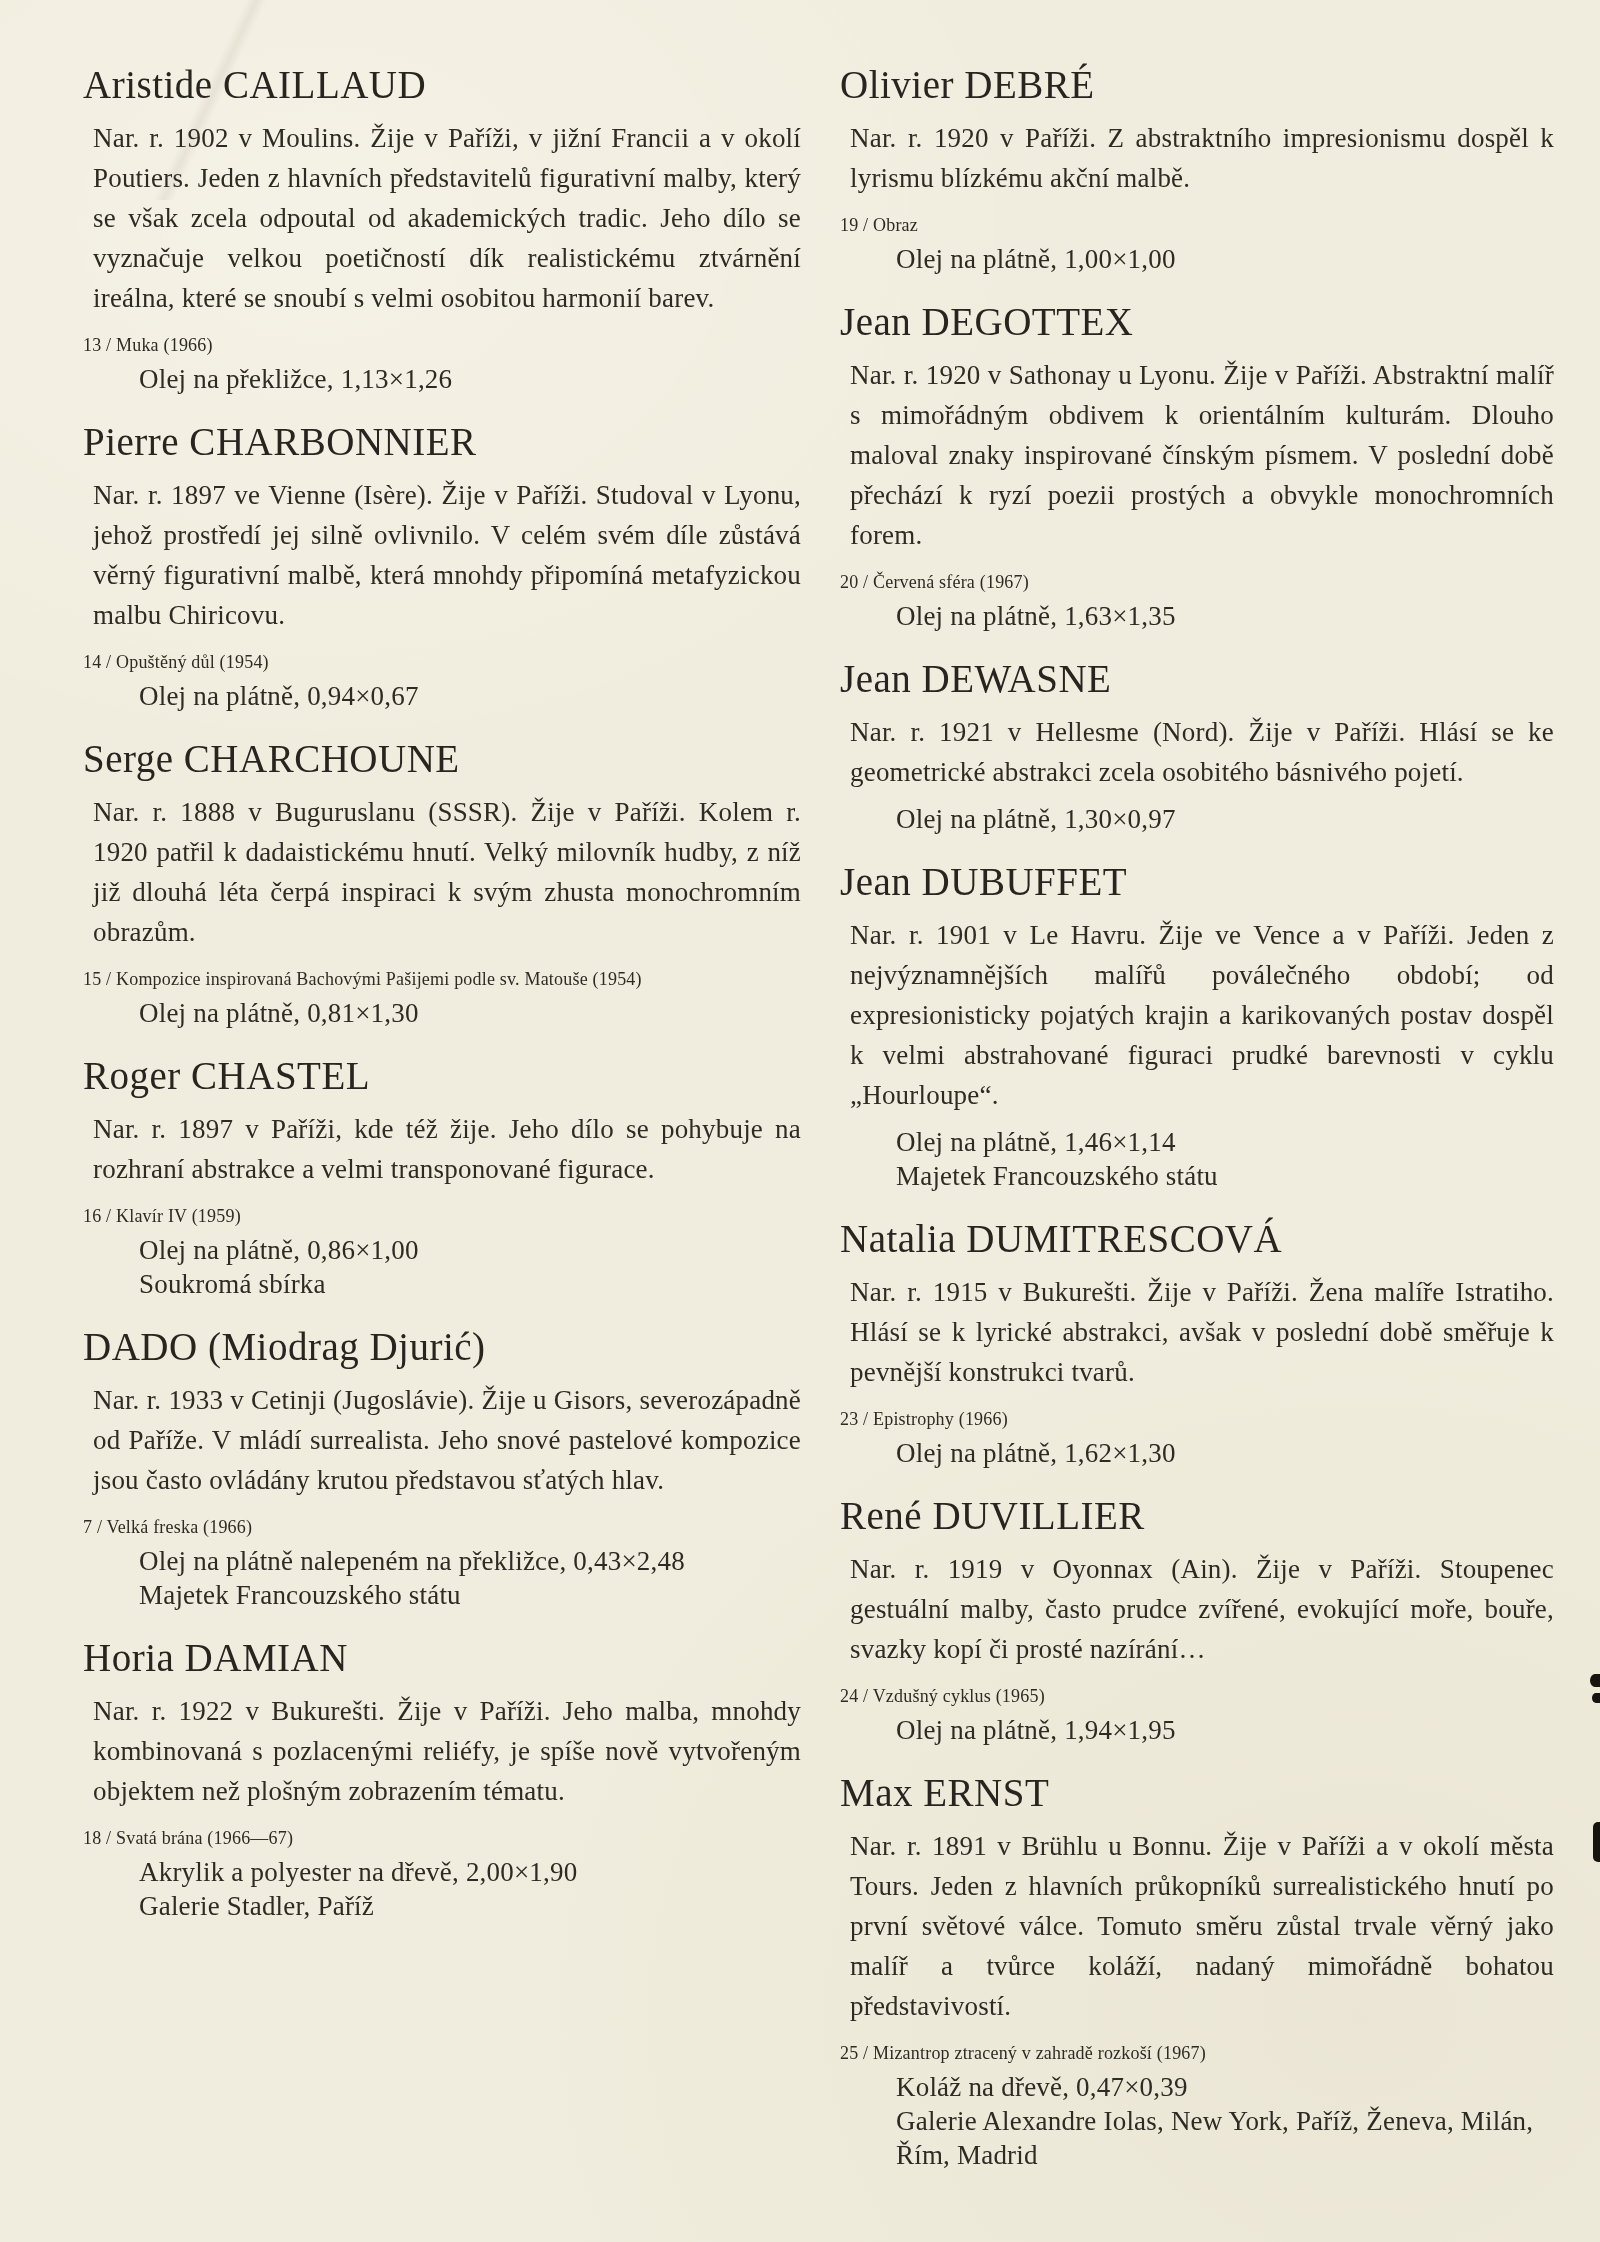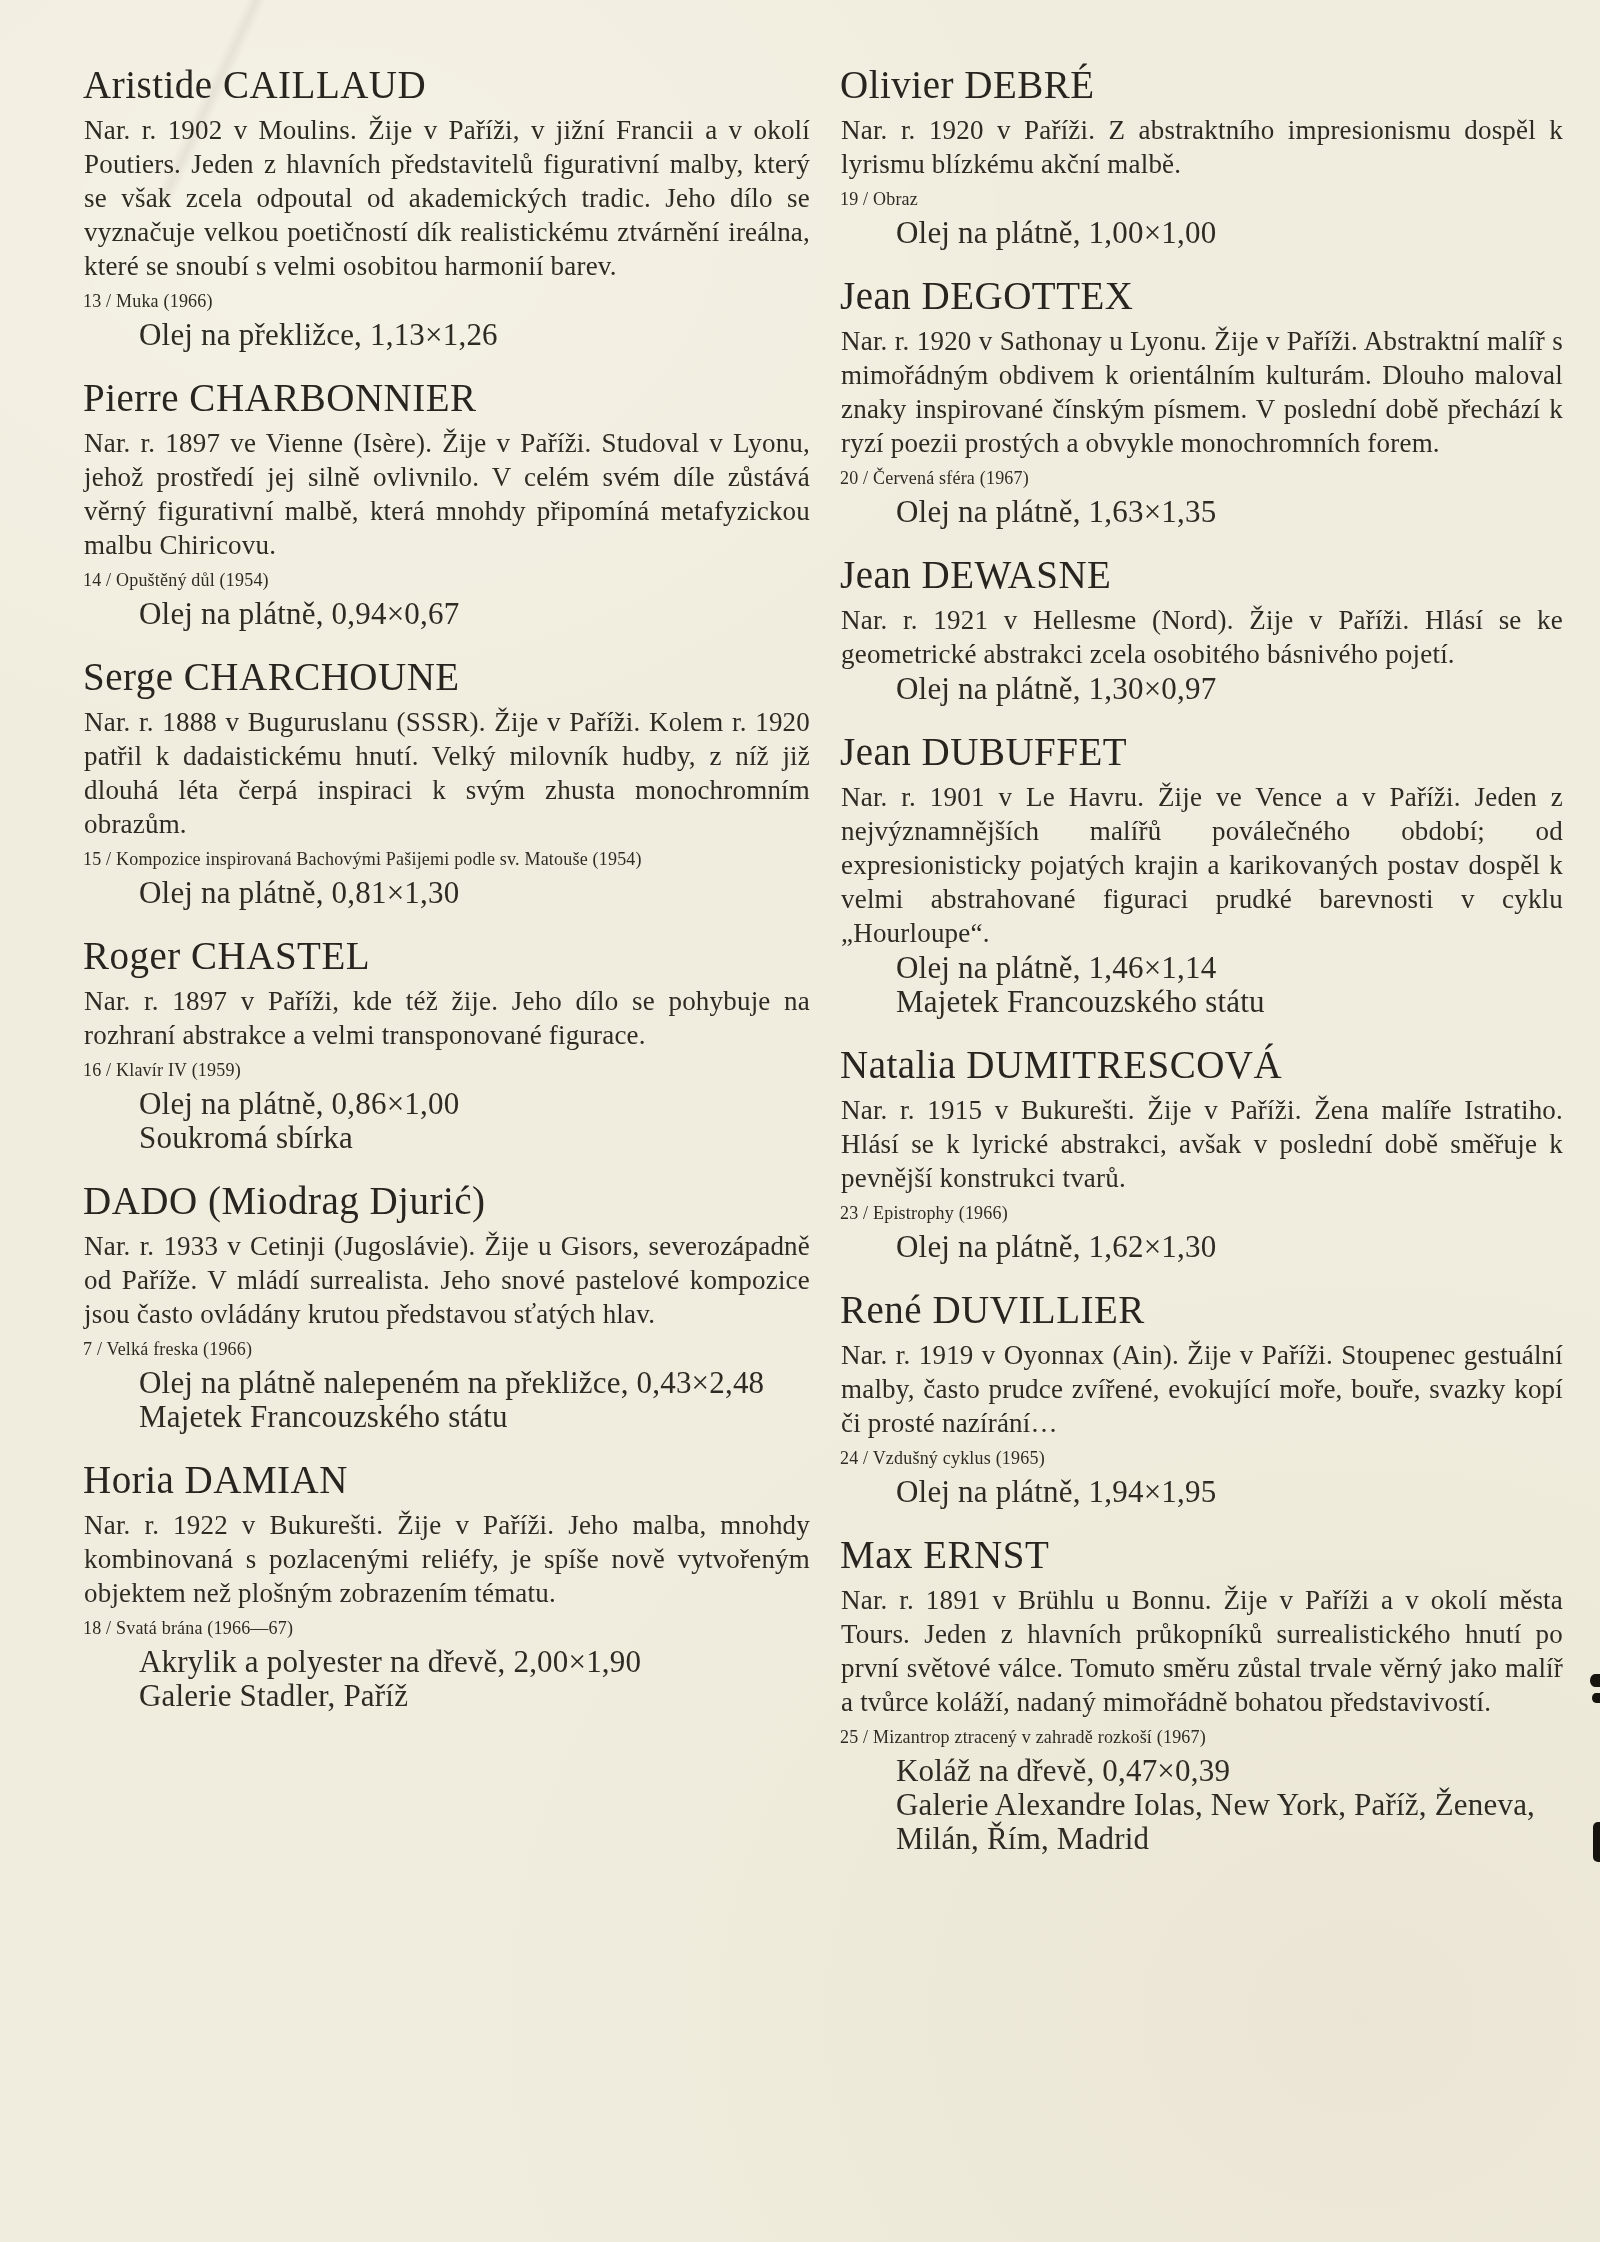--- a/index.html
+++ b/index.html
@@ -28,35 +28,35 @@
   .entry { margin: 0 0 23px 0; }
   .artist {
     font-size: 39px;
     line-height: 46px;
     font-weight: 400;
     letter-spacing: 0.5px;
     margin: 0 0 5px 0;
     color: #282520;
   }
   .bio {
-    margin: 1px;
+    margin: 10px;
     font-size: 27px;
-    line-height: 34px;
+    line-height: 40px;
     letter-spacing: 0.2px;
     text-align: justify;
   }
   .work-title {
     font-size: 18px;
     line-height: 34px;
     letter-spacing: 0.2px;
     padding-left: 38px;
     text-indent: -38px;
   }
   .work-detail {
-    font-size: 31px;
+    font-size: 27px;
     line-height: 34px;
     letter-spacing: 0.2px;
     padding-left: 56px;
   }
 
   
   .scan-mark { position: absolute; background: #17140f; }
   .scan-mark.dot-a { right: 0; top: 1674px; width: 10px; height: 13px; border-radius: 60% 0 0 60%; }
   .scan-mark.dot-b { right: 0; top: 1693px; width: 8px;  height: 10px; border-radius: 60% 0 0 60%; }
   .scan-mark.bar   { right: 0; top: 1822px; width: 7px;  height: 40px; border-radius: 5px 0 0 5px; }

